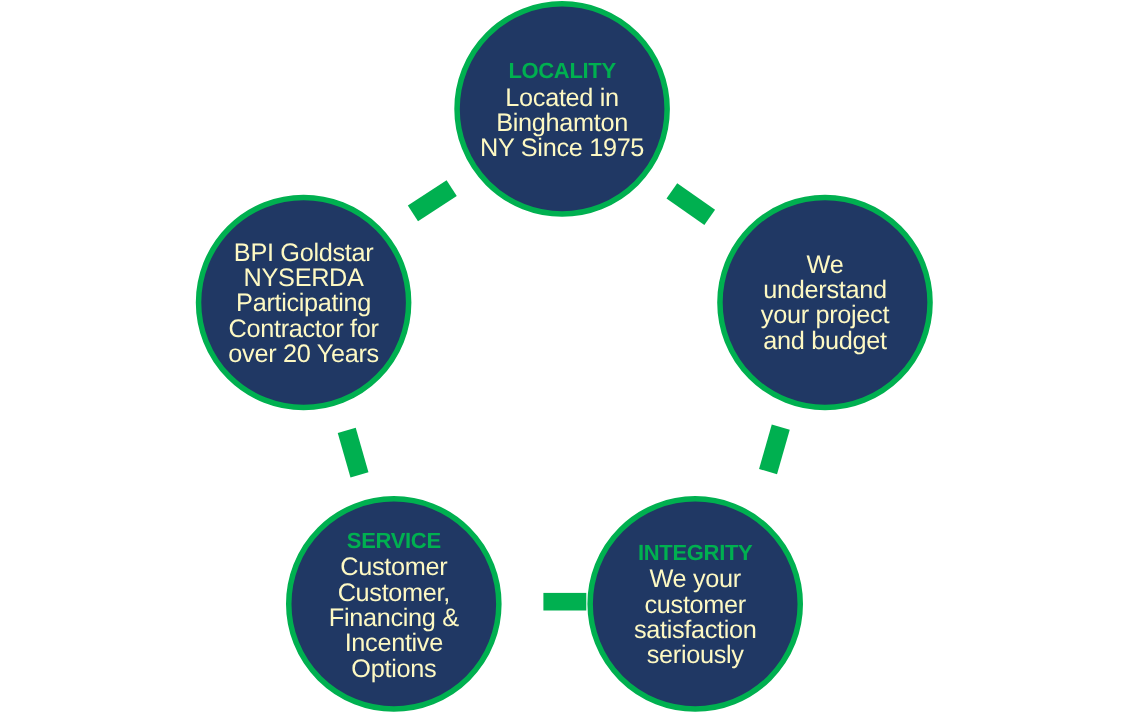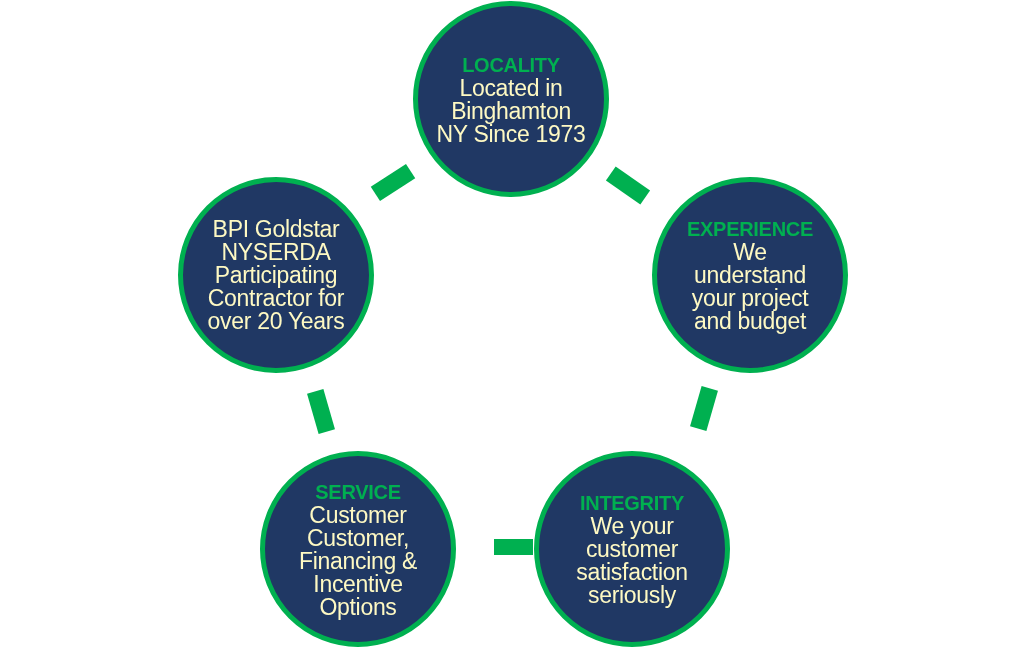--- a/index.html
+++ b/index.html
@@ -30,25 +30,24 @@
 </style>
 </head>
 <body>
 
 <div>
 
   <div class="node" style="left:413px; top:1px;text-align:center;">
     <div class="title">LOCALITY</div>
     <div class="line">Located in</div>
     <div class="line">Binghamton</div>
-    <div class="line">NY Since 1973</div>
+    <div class="line">NY Since 1975</div>
   </div>
 
   <div class="node" style="left:652px; top:177px;">
-    <div class="title">EXPERIENCE</div>
     <div class="line">We</div>
     <div class="line">understand</div>
     <div class="line">your project</div>
     <div class="line">and budget</div>
   </div>
 
   <div class="node" style="left:534px; top:451px;">
     <div class="title">INTEGRITY</div>
     <div class="line">We your</div>
     <div class="line">customer</div>

